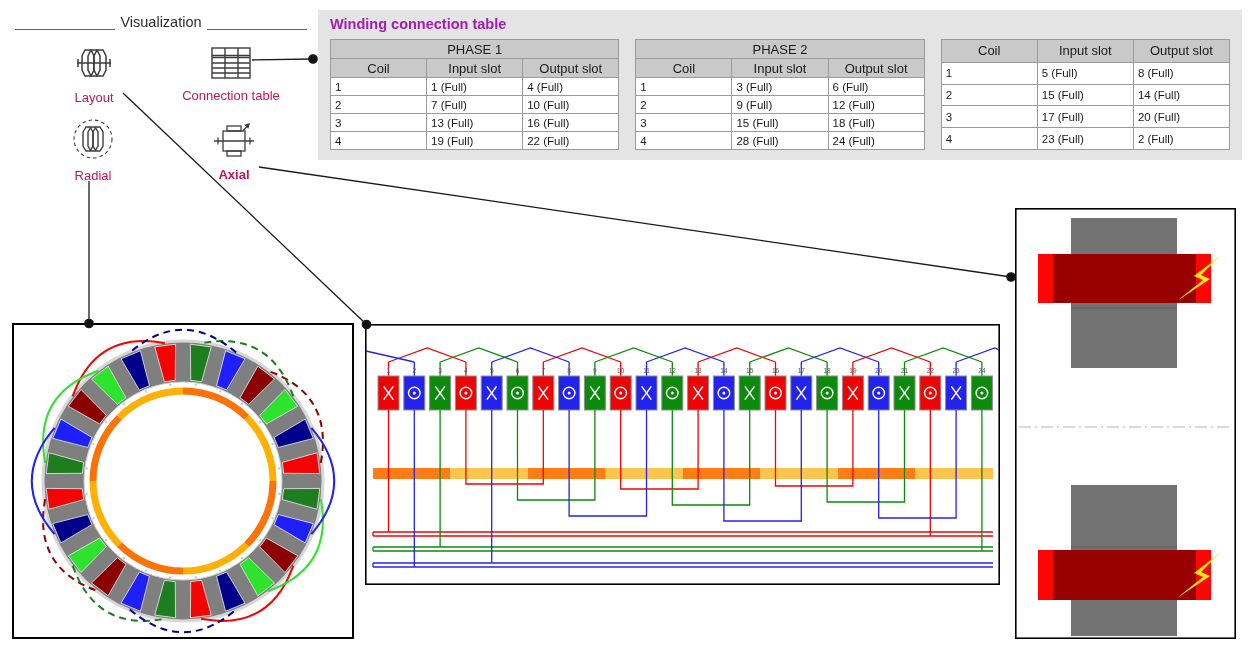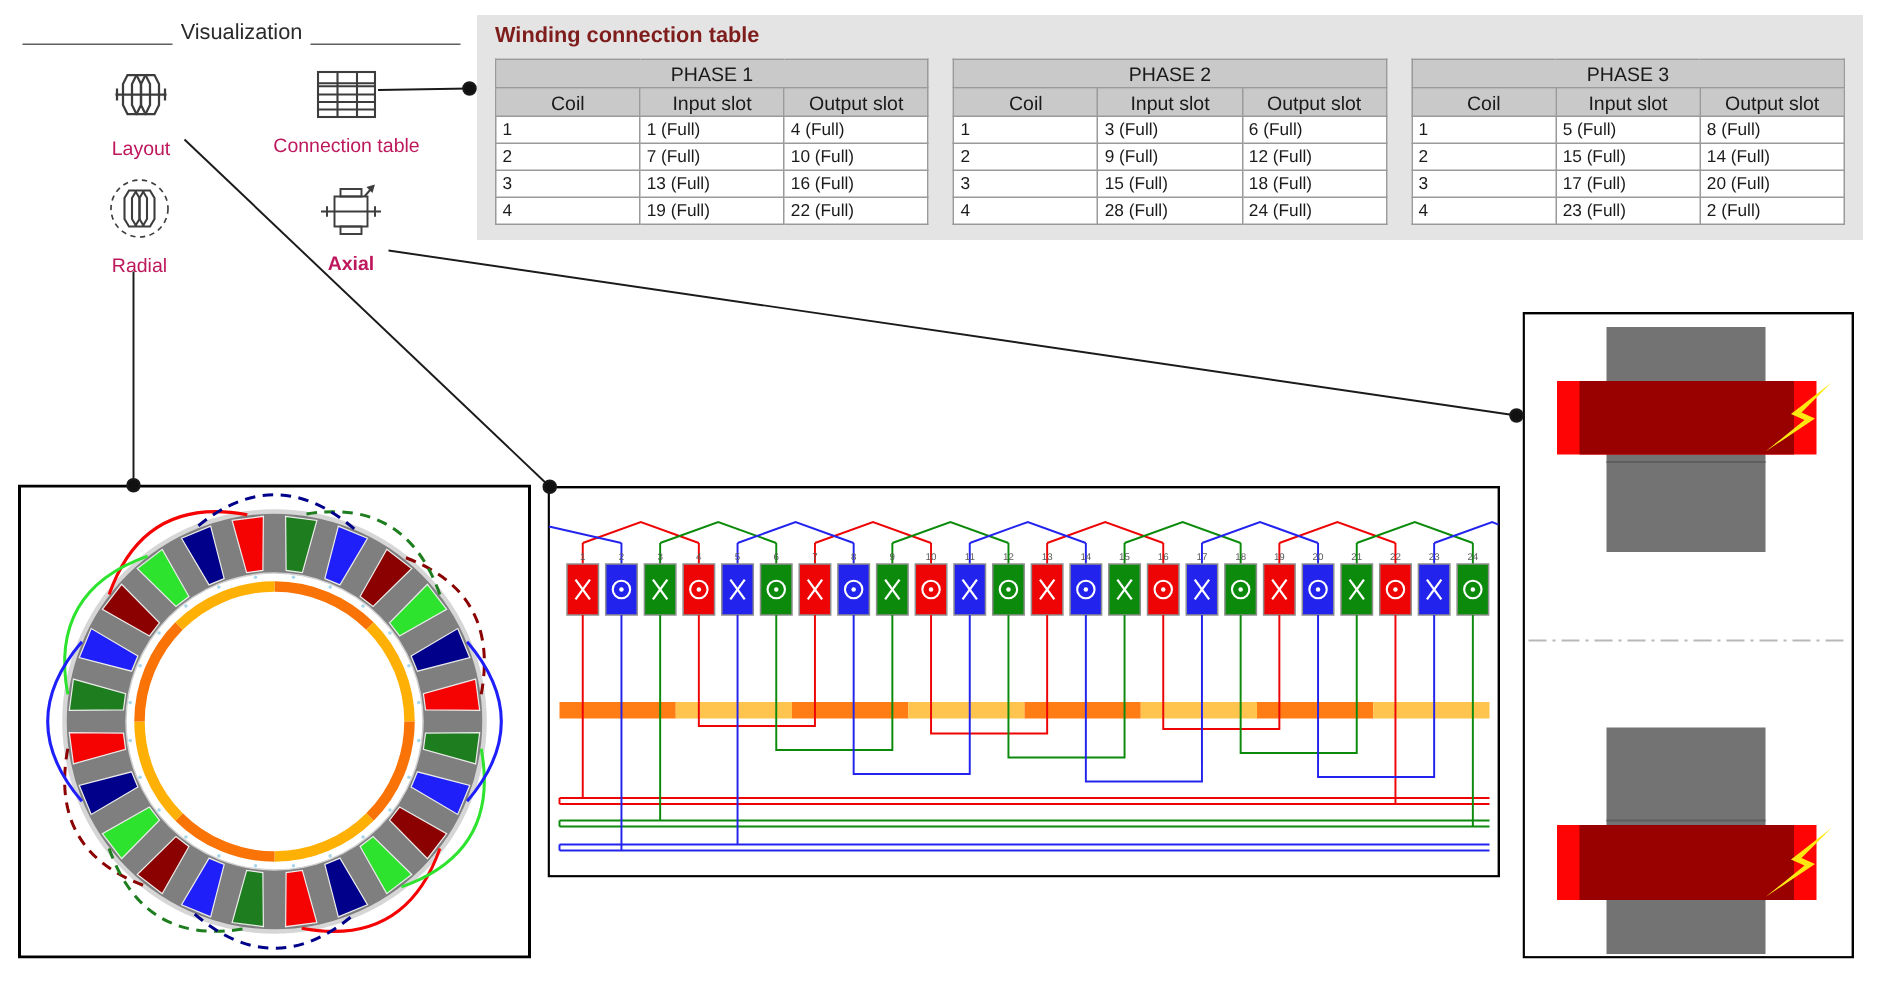--- a/index.html
+++ b/index.html
@@ -11,21 +11,21 @@
   .viz-legend .rule{flex:1;border-top:1.2px solid #5f5f5f;height:0;}
   .viz-item{position:absolute;width:140px;text-align:center;cursor:pointer;}
   .viz-item .lbl{display:block;margin-top:4px;font-size:13px;color:#be185d;}
   #item-layout{left:24px;top:44px;}
   #item-conn{left:161px;top:46px;}
   #item-radial{left:23px;top:118px;}
   #item-axial{left:164px;top:121px;font-weight:bold;}
 
   
   .table-panel{position:absolute;left:318px;top:10px;width:924px;height:150px;background:#e4e4e4;box-sizing:border-box;}
-  .tp-title{padding:6px 0 0 12px;font-weight:700;font-size:14.5px;color:#7f1d1d;}
+  .tp-title{padding:6px 0 0 12px;font-weight:700;font-size:14.5px;color:#a21caf;}
   .tables{display:flex;gap:16px;padding:7px 12px 0 12px;}
   table.phase{border-collapse:collapse;width:290px;table-layout:fixed;background:#fff;border:1px solid #7d7d7d;}
   table.phase th{background:#c9c9c9;font-weight:400;font-size:13px;color:#1a1a1a;height:18px;padding:0;border:1px solid #9a9a9a;text-align:center;}
   table.phase td{background:#fff;font-size:11.5px;color:#1a1a1a;height:17px;padding:0 0 0 4px;border:1px solid #9a9a9a;text-align:left;}
 
   
   svg.panel{position:absolute;display:block;}
   #radial-svg{left:12px;top:323px;}
   #linear-svg{left:365px;top:324px;}
   #axial-svg{left:1015px;top:208px;}
@@ -166,23 +166,20 @@
             </tr>
             <tr>
               <td>4</td>
               <td>28 (Full)</td>
               <td>24 (Full)</td>
             </tr>
           </tbody>
         </table>
         <table class="phase">
           <tbody>
-            <tr>
-              <th colspan="3">PHASE 3</th>
-            </tr>
             <tr>
               <th>Coil</th>
               <th>Input slot</th>
               <th>Output slot</th>
             </tr>
             <tr>
               <td>1</td>
               <td>5 (Full)</td>
               <td>8 (Full)</td>
             </tr>

